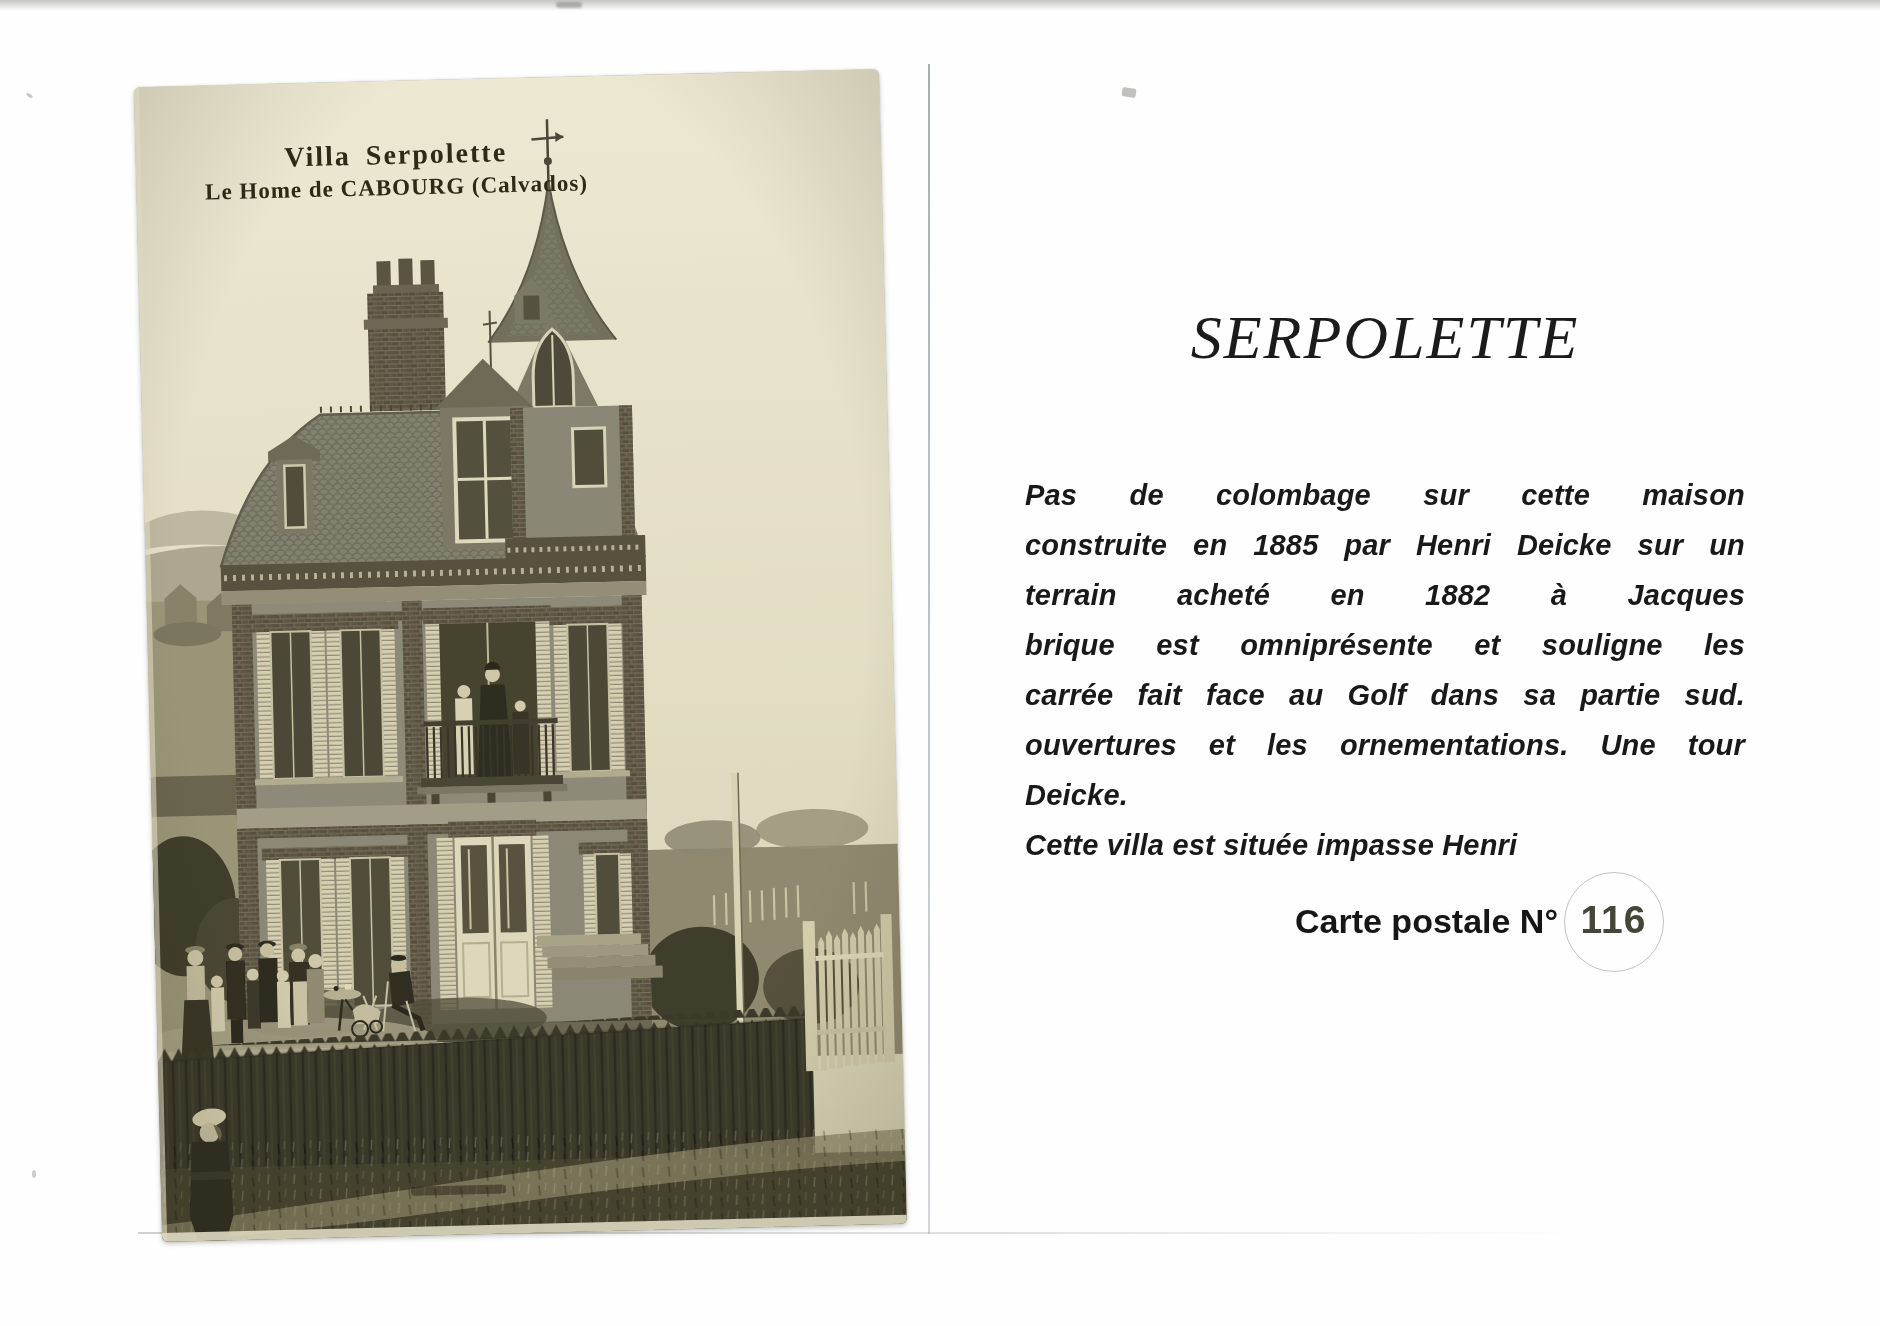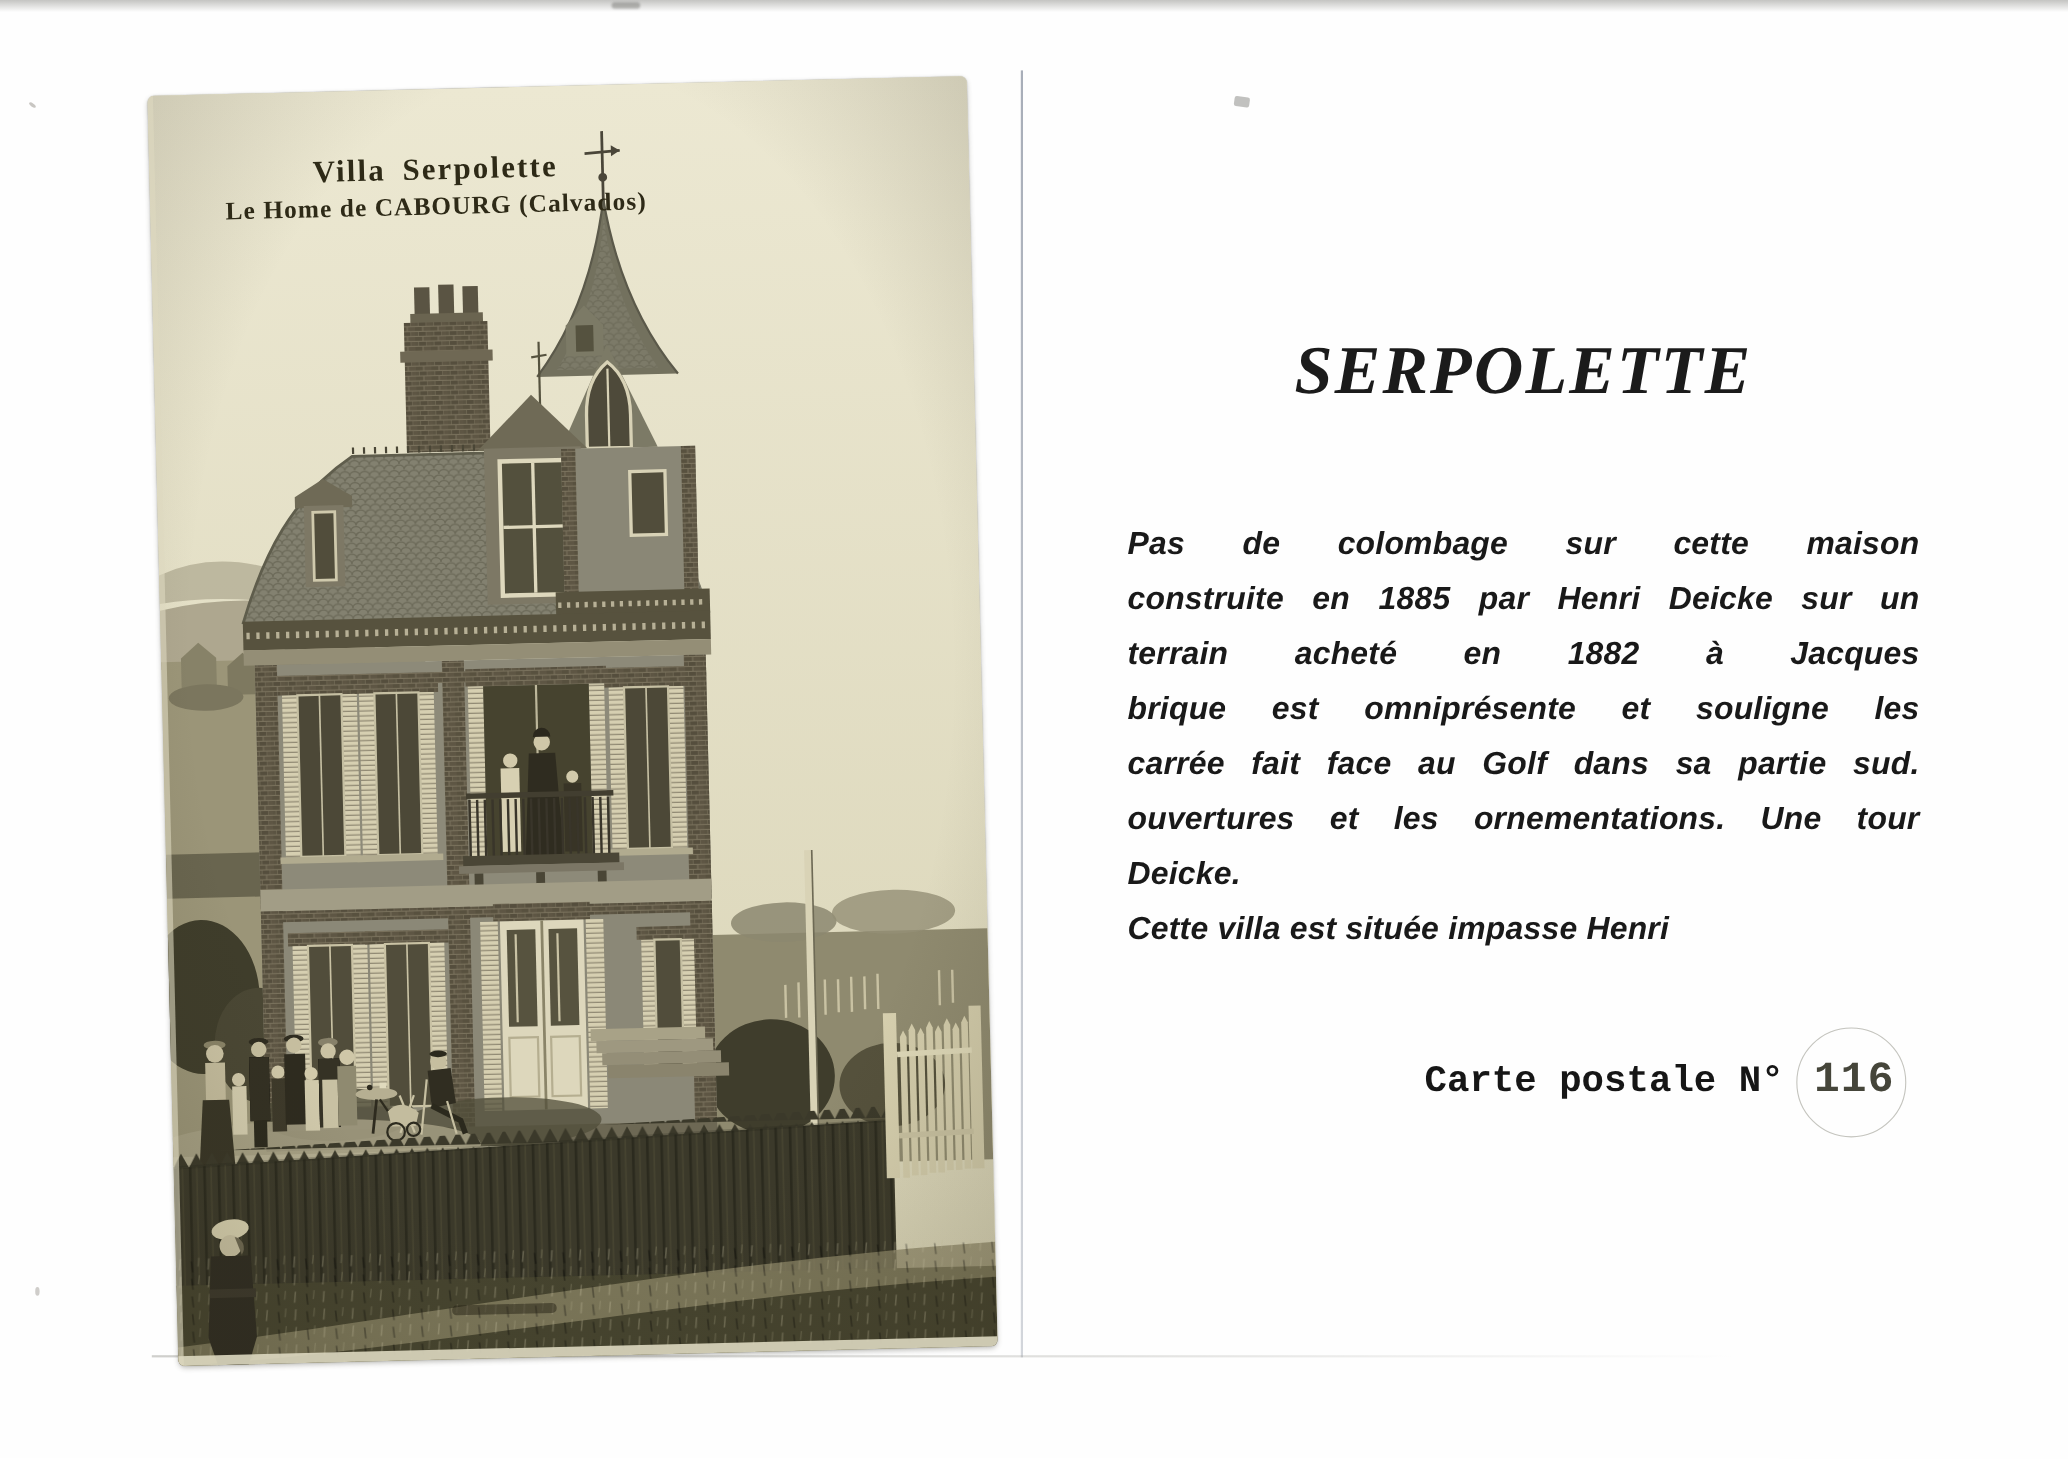--- a/index.html
+++ b/index.html
@@ -28,27 +28,27 @@
   .photo-svg{position:absolute;left:0;top:0;}
 
   .card-caption{position:absolute;left:0;top:58px;width:520px;text-align:center;
     color:#2e2a17;font-family:"Liberation Serif", serif;}
   .card-caption .cap-title{font-size:28px;font-weight:bold;letter-spacing:2px;word-spacing:6px;}
   .card-caption .cap-sub{font-size:23px;font-weight:bold;letter-spacing:1px;margin-top:4px;}
 
   
   .article{position:absolute;left:1025px;top:0;width:720px;color:#171717;}
   .article-title{position:absolute;left:0;top:302px;width:720px;text-align:center;
-    font-family:"Liberation Serif", serif;font-style:italic;font-weight:bold;
+    font-family:"Liberation Serif", serif;font-style:italic;font-weight:normal;
     font-size:62px;letter-spacing:2px;color:#1b1b1b;}
   .paragraph{position:absolute;left:0;top:470px;width:720px;font-style:italic;}
   .para-line{font-size:29px;font-weight:bold;line-height:50px;
     text-align:justify;text-align-last:justify;letter-spacing:.2px;color:#191919;}
   .para-line:last-child{text-align-last:left;}
-  .card-footer{position:absolute;left:270px;top:960px;white-space:nowrap;font-family:Liberation Mono, monospace;}
+  .card-footer{position:absolute;left:270px;top:898px;white-space:nowrap;}
   .footer-label{font-size:34px;font-weight:bold;color:#161616;}
   .card-number{position:relative;display:inline-block;margin-left:18px;
     font-size:39px;font-weight:bold;color:#45453a;letter-spacing:1px;}
   .number-circle{position:absolute;left:-16px;top:-26px;width:98px;height:98px;
     border:1.5px solid rgba(148,148,136,.55);border-radius:50%;}
 </style>
 </head>
 <body>
 
 <div class="page">

